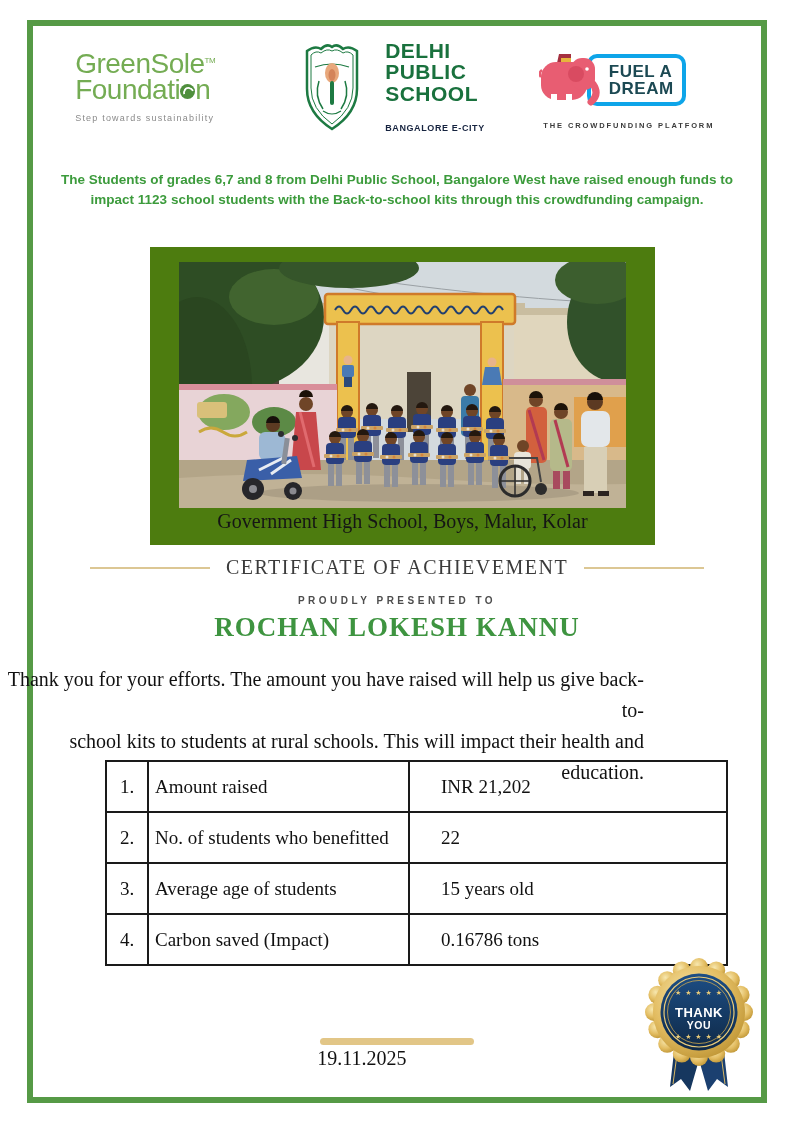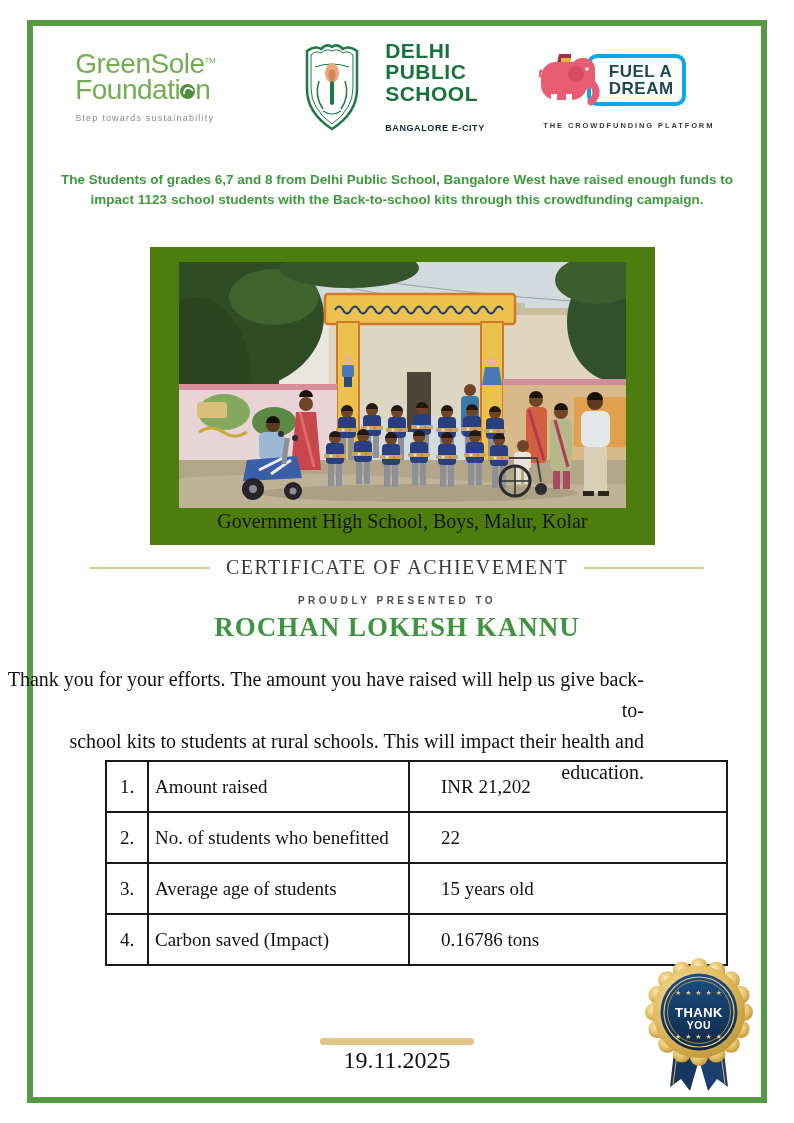--- a/index.html
+++ b/index.html
@@ -64,22 +64,22 @@
   .stats-table { position:absolute; top:760px; left:105px; border-collapse:collapse; }
   .stats-table td { border:2px solid #1a1a1a; font-family:"Liberation Serif", serif;
            font-size:19px; color:#111; height:47px; }
   .td-num   { width:38px;  text-align:center; }
   .td-label { width:252px; padding-left:6px; }
   .td-value { width:284px; padding-left:31px; }
 
   
   .gold-bar { position:absolute; top:1038px; left:320px; width:154px; height:7px;
            border-radius:3.5px; background:#e2c687; }
-  .date { position:absolute; top:1047px; left:0; width:794px; text-align:center;
-           font-family:"Liberation Serif", serif; font-size:24px; color:#111; }
+  .date { position:absolute; top:1047px; left:0; width:724px; text-align:center;
+           font-family:"Liberation Serif", serif; font-size:20px; color:#111; }
 
   .badge { position:absolute; top:957px; left:645px; }
 </style>
 </head>
 <body>
 
 <div class="page">
 
   <div class="frame"></div>
 

